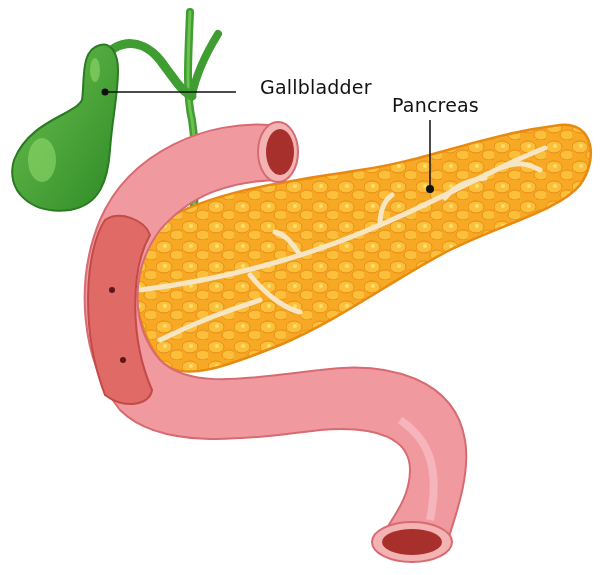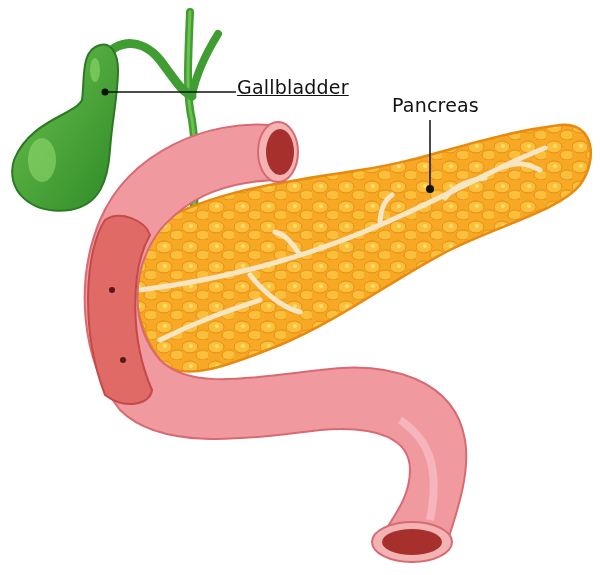--- a/index.html
+++ b/index.html
@@ -1,20 +1,20 @@
 <!DOCTYPE html>
 <html><head>
 <meta charset="utf-8">
 <style>
   html, body { margin: 0; padding: 0; background: #ffffff; }
   body { width: 600px; height: 575px; position: relative; overflow: hidden;
          font-family: "DejaVu Sans", "Liberation Sans", sans-serif; }
   #scene { position: absolute; left: 0; top: 0; width: 600px; height: 575px; }
   .label { position: absolute; font-size: 19px; color: #111111; white-space: nowrap; letter-spacing: 0.2px; }
-  #lbl-gall { left: 237px; top: 76px; text-decoration: underline; }
+  #lbl-gall { left: 260px; top: 76px; }
   #lbl-panc { left: 392px; top: 94px; text-align: right; }
 </style>
 </head>
 <body>
 
 <svg id="scene" viewBox="0 0 600 575" xmlns="http://www.w3.org/2000/svg">
   <defs>
     <pattern id="cells" width="26" height="20" patternUnits="userSpaceOnUse">
       <rect width="26" height="20" fill="#f7a824"></rect>
       <ellipse cx="8" cy="7" rx="8" ry="6" fill="#fbbf3c" stroke="#e88d12" stroke-width="1"></ellipse>

